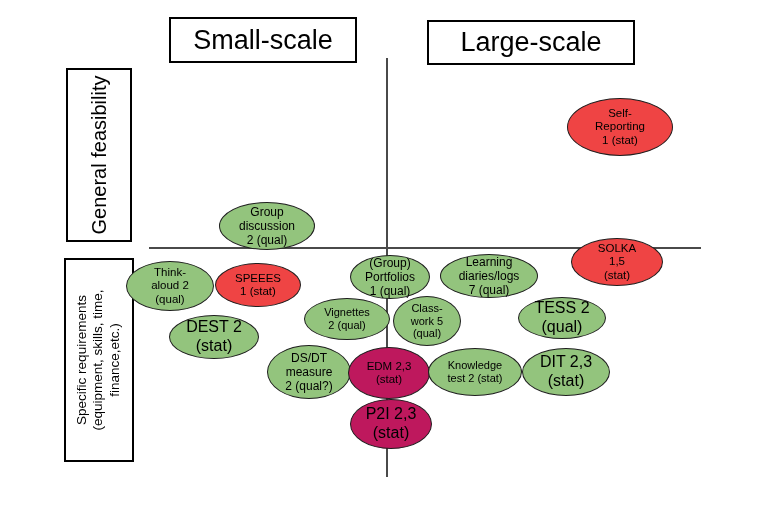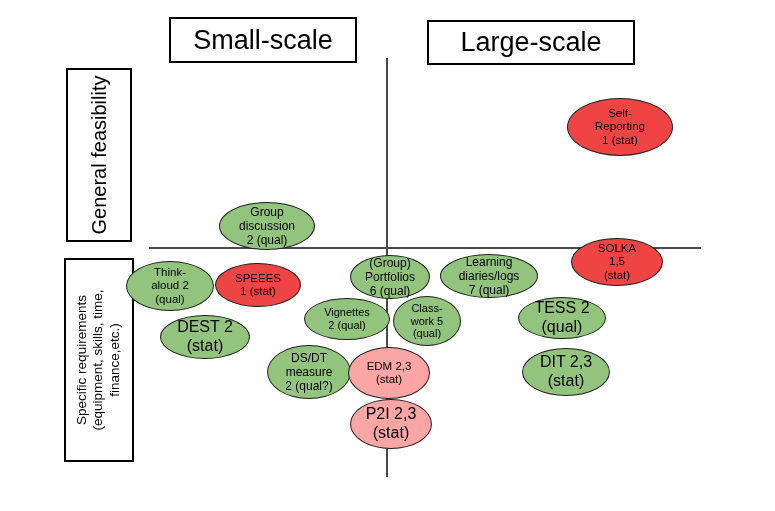--- a/index.html
+++ b/index.html
@@ -29,34 +29,34 @@
   .box-general  .vtext { width:170px; font-size:20px; }
   .box-specific .vtext { width:204px; font-size:13.5px; line-height:1.22; }
   
   .node {
     position:absolute; border:1px solid #1f1f1f; border-radius:50%;
     display:flex; align-items:center; justify-content:center;
     text-align:center; white-space:pre-line; line-height:1.17; z-index:2;
   }
   .green  { background:#93c47d; }
   .blue   { background:#ef4444; }
-  .yellow { background:#fca5a5; }
+  .yellow { background:#be185d; }
   .fs95  { font-size:9.5px; }
   .fs10  { font-size:12px; }
   .fs105 { font-size:11px; }
   .fs115 { font-size:11.5px; }
   .fs13  { font-size:16px; }
   .n0  { left:195px; top:202px; width:94px;  height:46px; }
   .n1  { left:543px; top:98px;  width:104px; height:56px; }
   .n2  { left:102px; top:261px; width:86px;  height:48px; }
   .n3  { left:191px; top:263px; width:84px;  height:42px; }
   .n4  { left:326px; top:255px; width:78px;  height:42px; }
   .n5  { left:416px; top:254px; width:96px;  height:42px; }
   .n6  { left:547px; top:238px; width:90px;  height:46px; }
-  .n7  { left:136px; top:315px; width:88px;  height:42px; }
+  .n7  { left:145px; top:315px; width:88px;  height:42px; }
   .n8  { left:280px; top:298px; width:84px;  height:40px; }
   .n9  { left:369px; top:296px; width:66px;  height:48px; }
   .n10 { left:494px; top:297px; width:86px;  height:40px; }
   .n11 { left:243px; top:345px; width:82px;  height:52px; }
   .n12 { left:324px; top:347px; width:80px;  height:50px; }
   .n13 { left:404px; top:348px; width:92px;  height:46px; }
   .n14 { left:498px; top:348px; width:86px;  height:46px; }
   .n15 { left:148px; top:367px; width:78px;  height:46px; }
   .n16 { left:326px; top:399px; width:80px;  height:48px; }
 </style>
@@ -90,39 +90,41 @@
   <div class="node blue   fs115 n1">Self-
 Reporting
 1 (stat)</div>
   <div class="node green  fs115 n2">Think-
 aloud 2
 (qual)</div>
   <div class="node blue   fs115 n3">SPEEES
 1 (stat)</div>
   <div class="node green  fs10  n4">(Group)
 Portfolios
-6 (qual)</div>
+1 (qual)</div>
   <div class="node green  fs10  n5">Learning
 diaries/logs
 7 (qual)</div>
   <div class="node blue   fs115 n6">SOLKA
 1,5
 (stat)</div>
   <div class="node green  fs13  n7">DEST 2
 (stat)</div>
   <div class="node green  fs105 n8">Vignettes
 2 (qual)</div>
   <div class="node green  fs105 n9">Class-
 work 5
 (qual)</div>
   <div class="node green  fs13  n10">TESS 2
 (qual)</div>
   <div class="node green  fs10  n11">DS/DT
 measure
 2 (qual?)</div>
   <div class="node yellow fs115 n12">EDM 2,3
 (stat)</div>
+  <div class="node green  fs105 n13">Knowledge
+test 2 (stat)</div>
   <div class="node green  fs13  n14">DIT 2,3
 (stat)</div>
   <div class="node yellow fs13  n16">P2I 2,3
 (stat)</div>
 
 </div>
 
 </body></html>

